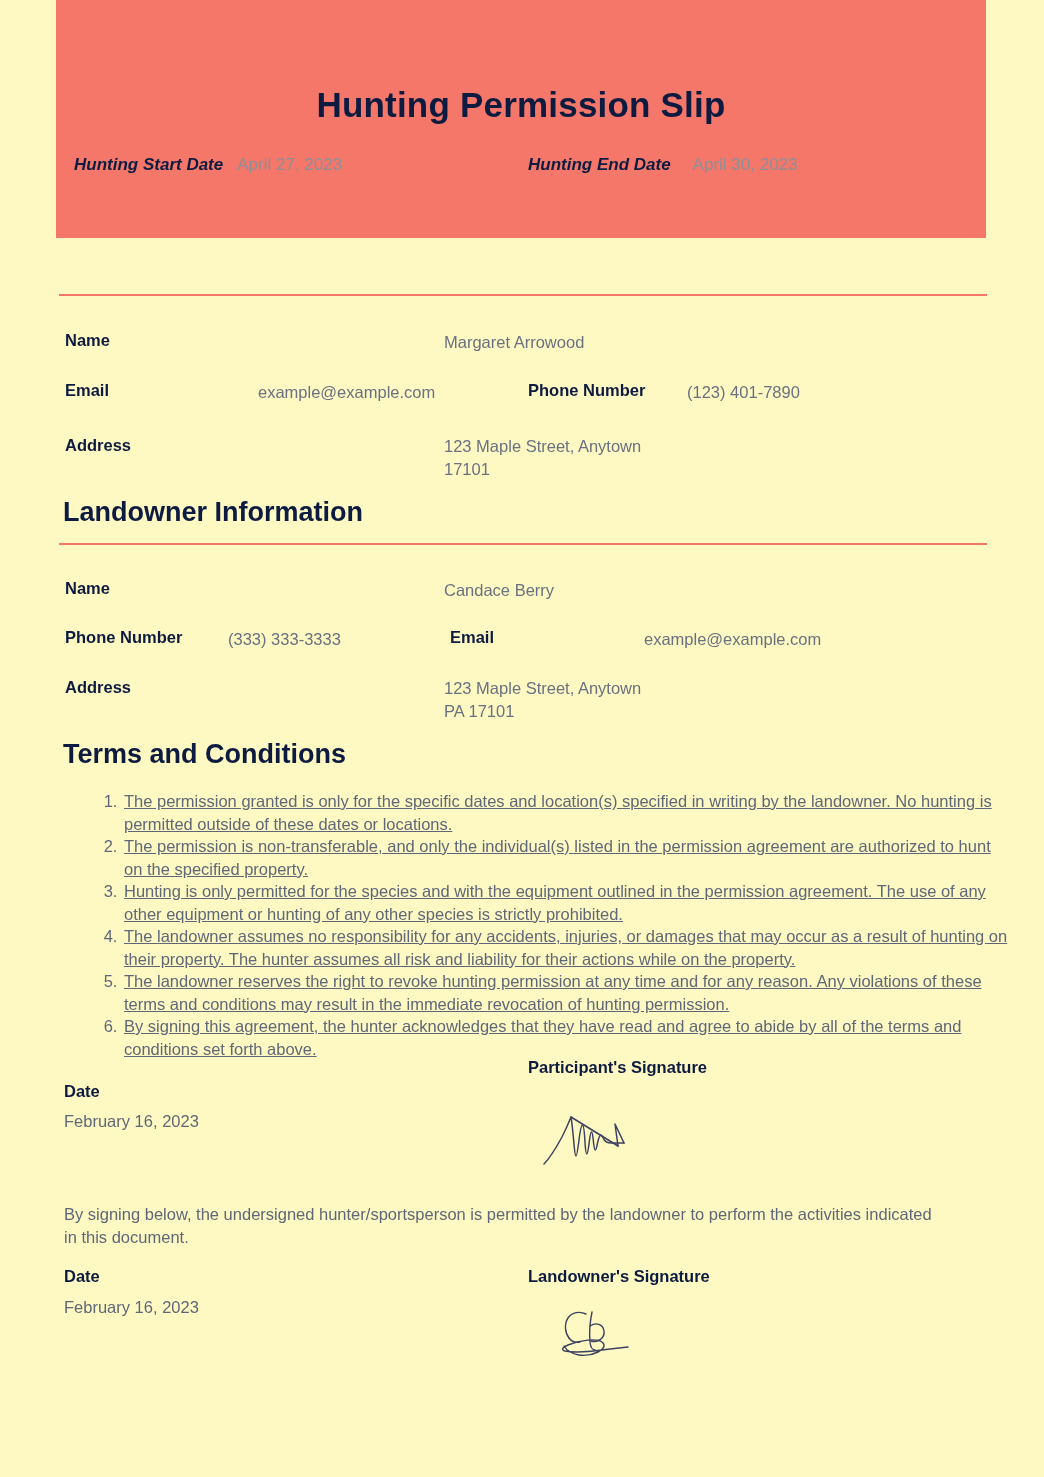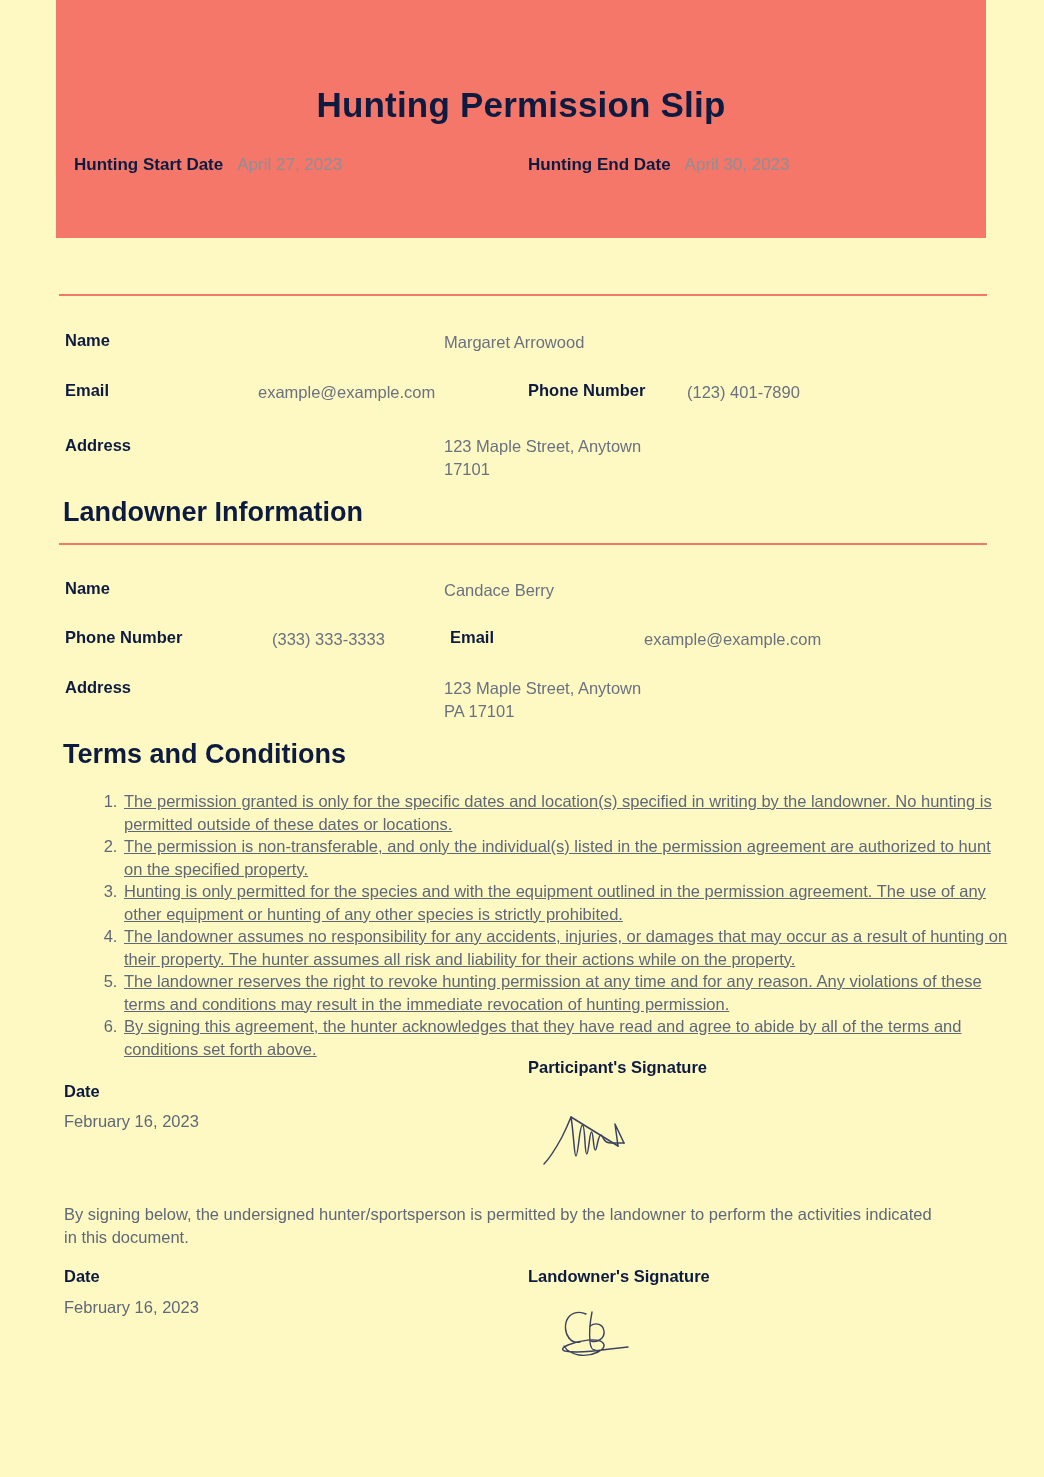--- a/index.html
+++ b/index.html
@@ -49,26 +49,27 @@
     width: 912px;
     height: 30px;
   }
   .date-group {
     position: absolute;
     top: 0;
     display: flex;
     align-items: baseline;
   }
   .date-group.start { left: 9px; }
-  .date-group.end   { left: 463px; }
+  .date-group.end   { left: 463px; gap: 8px; }
   .date-label {
     font-size: 17px;
     font-weight: bold;
     color: #0d1b40;
     white-space: nowrap;
+    font-style: italic;
   }
   .date-value {
     font-size: 17px;
     color: #8d8f96;
     margin-left: 14px;
     white-space: nowrap;
   }
 
   
   .section-heading {
@@ -181,21 +182,21 @@
   <div class="field-value" style="left:444px; top:435px;">123 Maple Street, Anytown
 17101</div>
 
   <div class="section-heading" style="top:497px;">Landowner Information</div>
   <div class="section-rule" style="top:543px;"></div>
 
   <div class="field-label" style="left:65px; top:579px;">Name</div>
   <div class="field-value" style="left:444px; top:579px;">Candace Berry</div>
 
   <div class="field-label" style="left:65px; top:628px;">Phone Number</div>
-  <div class="field-value" style="left:228px; top:628px;margin-left:44px;">(333) 333-3333</div>
+  <div class="field-value" style="left:228px; top:628px;">(333) 333-3333</div>
   <div class="field-label" style="left:450px; top:628px;">Email</div>
   <div class="field-value" style="left:644px; top:628px;">example@example.com</div>
 
   <div class="field-label" style="left:65px; top:678px;">Address</div>
   <div class="field-value" style="left:444px; top:677px;">123 Maple Street, Anytown
 PA 17101</div>
 
   <div class="section-heading" style="top:739px;">Terms and Conditions</div>
   <ol class="terms-list">
     <li>The permission granted is only for the specific dates and location(s) specified in writing by the landowner. No hunting is permitted outside of these dates or locations.</li>

